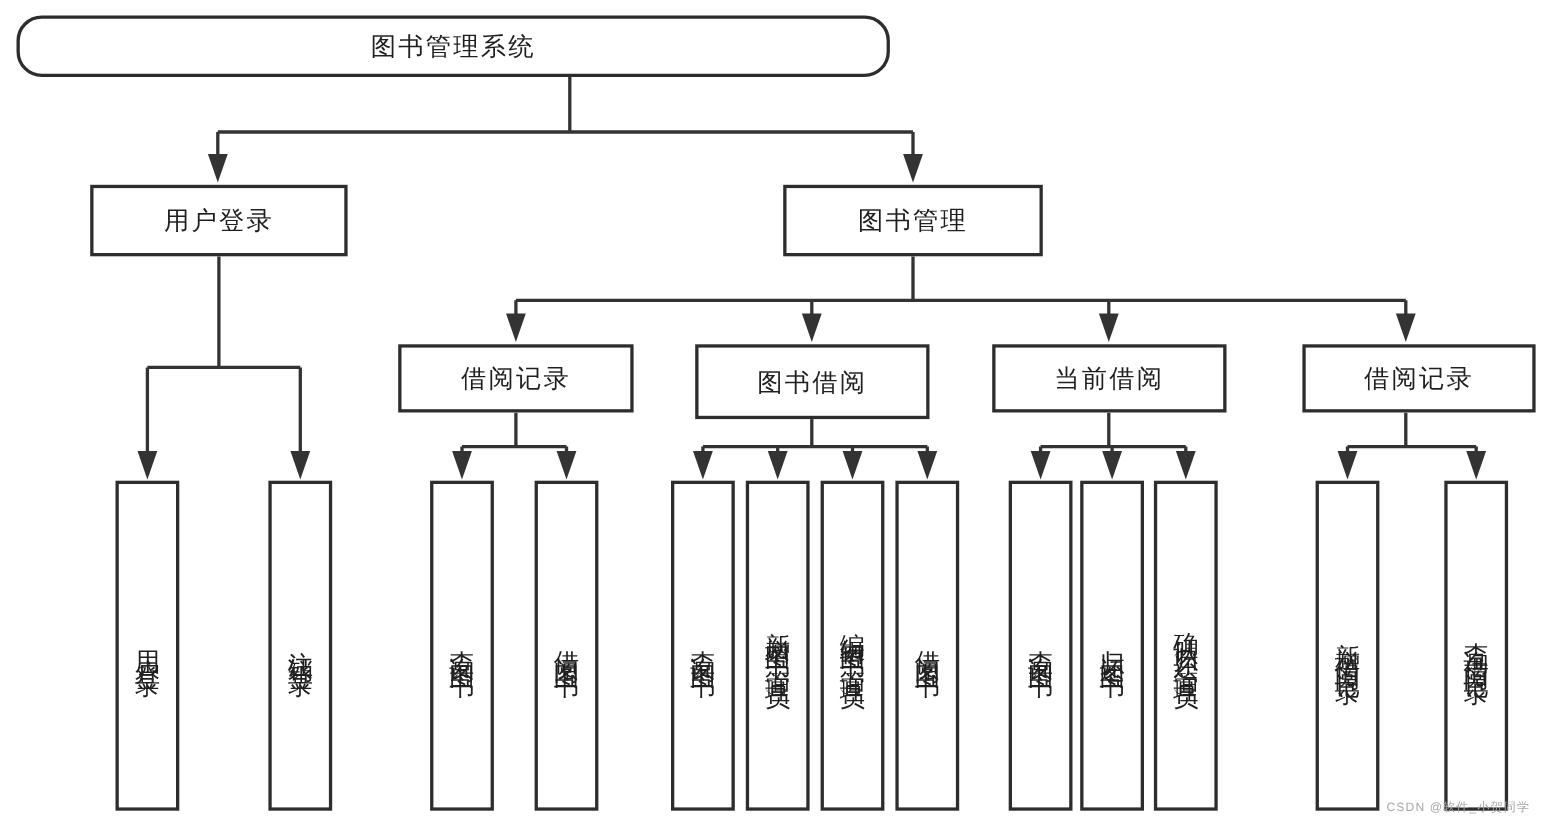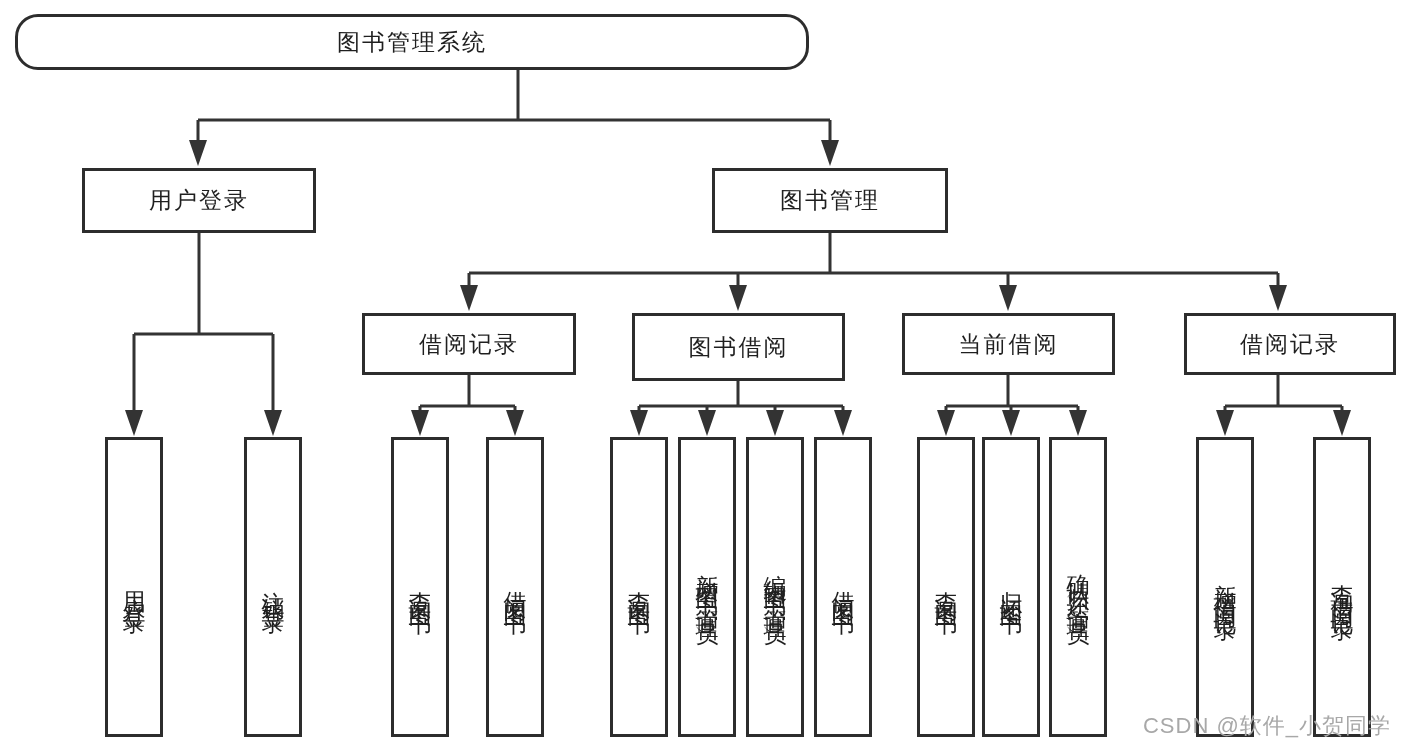--- a/index.html
+++ b/index.html
@@ -33,21 +33,21 @@
     writing-mode:vertical-rl;
     text-orientation:mixed;
     font-size:23px;
     letter-spacing:7px;
     line-height:1;
     white-space:nowrap;
   }
   .watermark{
     position:absolute;
     right:14px;bottom:6px;
-    font-size:22px;
+    font-size:11px;
     letter-spacing:1px;
     color:var(--watermark_color);
   }
 </style>
 </head>
 <body>
 
 <div class="canvas">
 
   <svg class="wires" viewBox="0 0 1405 747" xmlns="http://www.w3.org/2000/svg">

